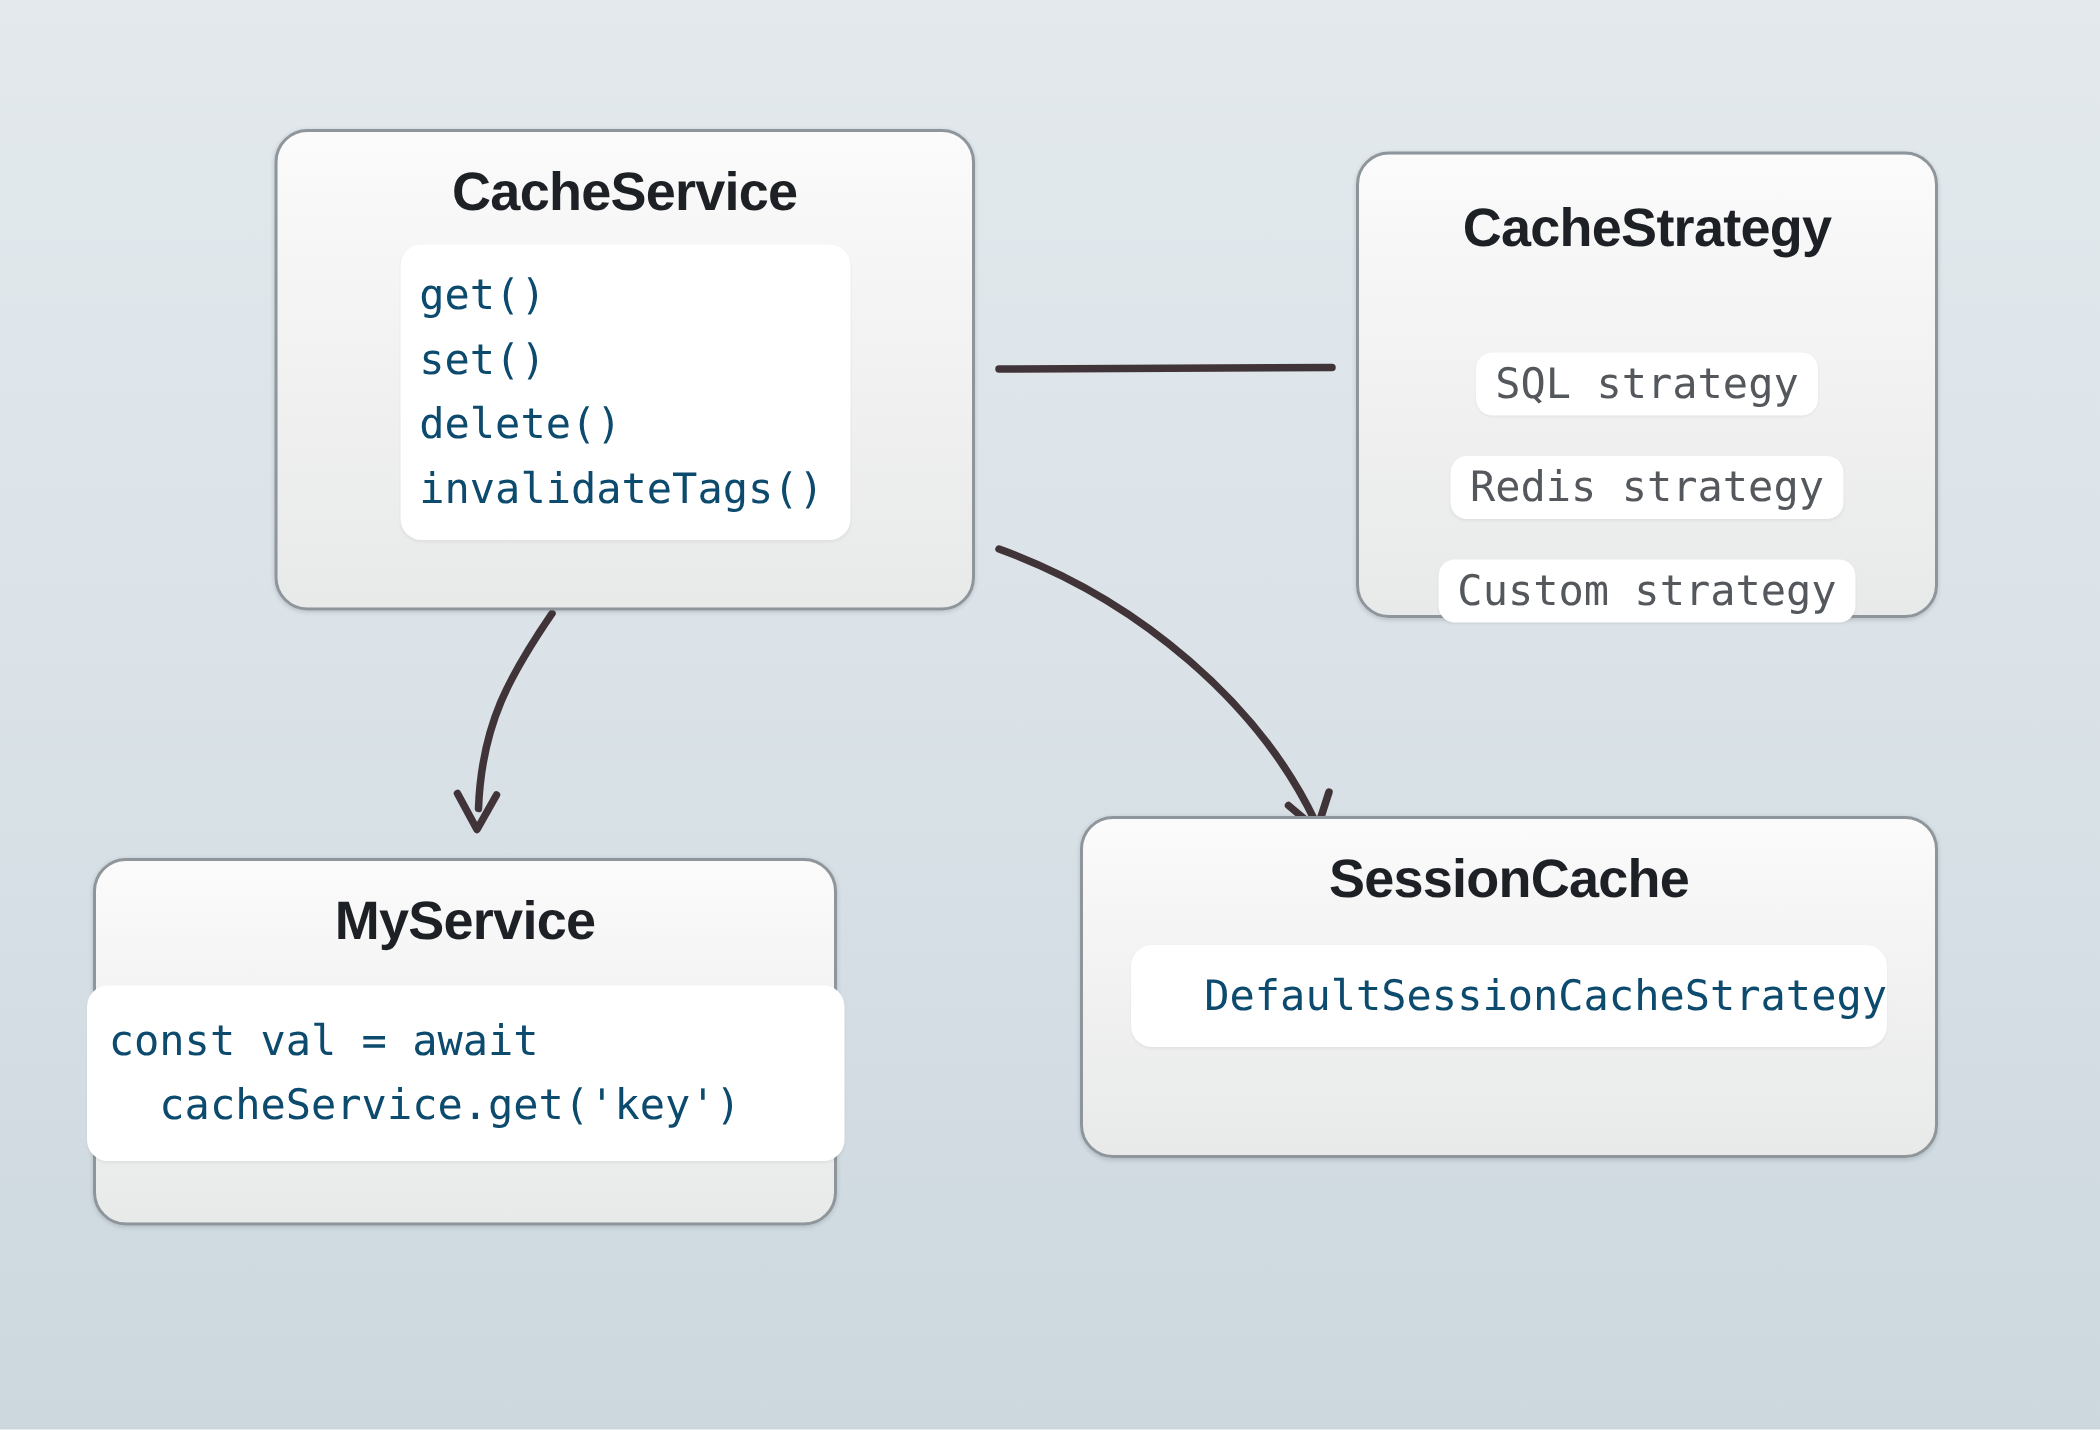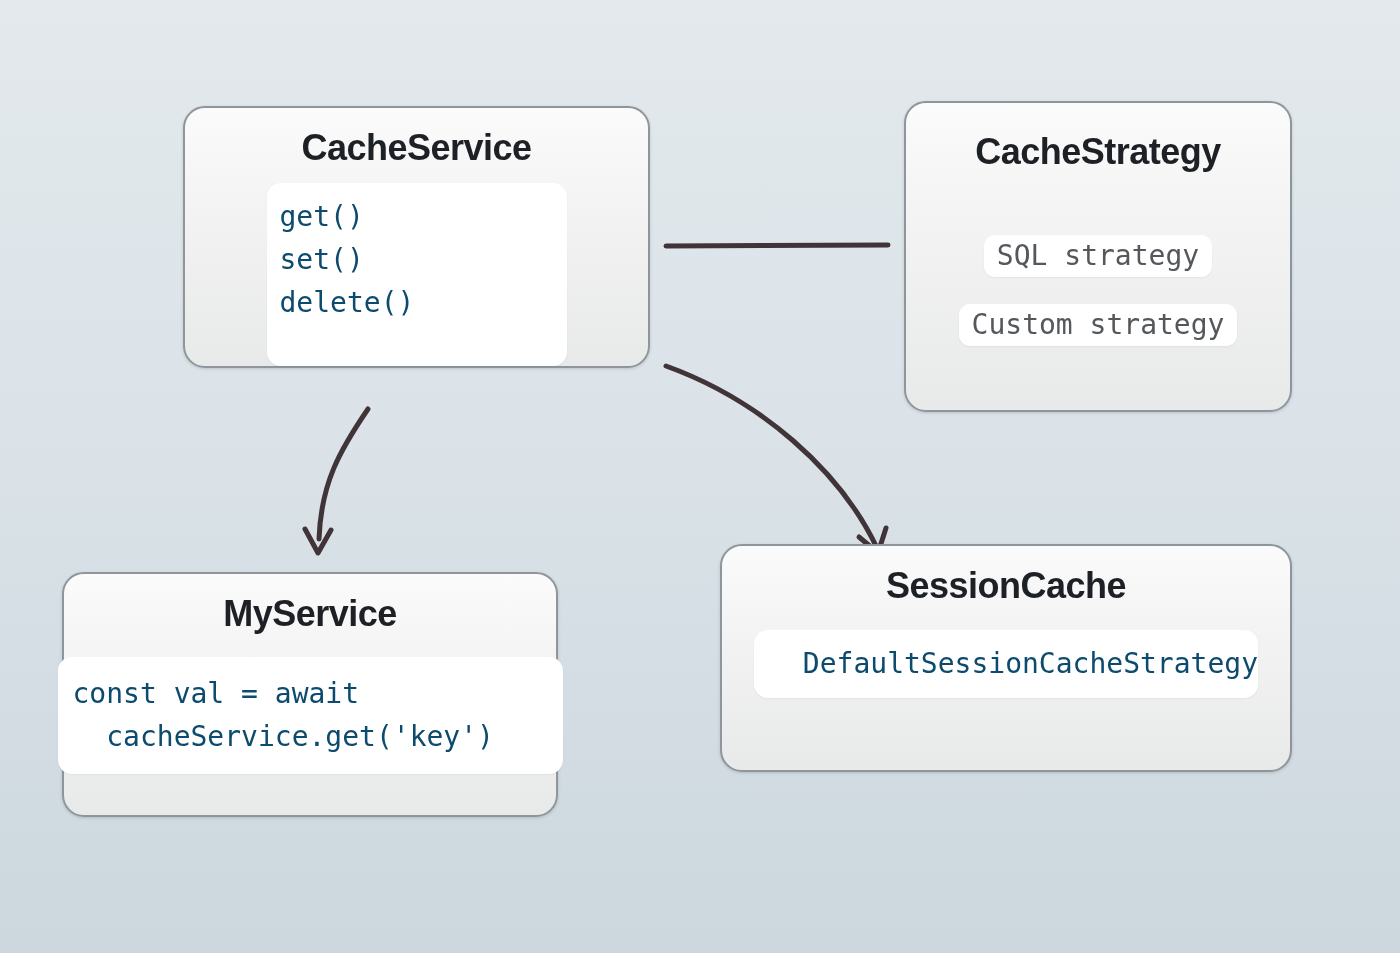--- a/index.html
+++ b/index.html
@@ -55,21 +55,21 @@
     box-shadow: 0 1px 2px rgba(0,0,0,0.05);
     font-family: "DejaVu Sans Mono", monospace;
     color: #54585c;
     font-size: 28px;
     line-height: 42px;
     padding: 0 13px;
     white-space: pre;
   }
 
   
-  .n-cache-service { left: 183px; top: 106px; width: 467px; height: 262px; padding-top: 18px; }
+  .n-cache-service { left: 183px; top: 86px; width: 467px; height: 321px; padding-top: 18px; }
   .n-cache-service .code-panel { margin-top: 13px; width: 300px; height: 197px; padding: 12px 0 12px 13px; }
 
   
   .n-cache-strategy { left: 904px; top: 101px; width: 388px; height: 311px; padding-top: 27px; gap: 36px; }
   .n-cache-strategy .pills { margin-top: 25px; display: flex; flex-direction: column; align-items: center; gap: 27px; }
 
   
   .n-my-service { left: 62px; top: 572px; width: 496px; height: 245px; padding-top: 18px; }
   .n-my-service .code-panel { margin-top: 21px; width: 505px; height: 117px; padding: 15px 0 31px 15px; }
 
@@ -89,27 +89,29 @@
     <path d="M 666 366 C 760 400, 840 470, 877 548"></path>
     <path d="M 859 537 L 878 553 L 886 528"></path>
   </svg>
 
   <div class="node n-cache-service">
     <div class="node-title">CacheService</div>
     <div class="code-panel">
       <div class="code-line">get()</div>
       <div class="code-line">set()</div>
       <div class="code-line">delete()</div>
+      <div class="code-line">invalidateTags()</div>
     </div>
   </div>
 
   <div class="node n-cache-strategy">
     <div class="node-title">CacheStrategy</div>
     <div class="pills">
       <div class="pill">SQL strategy</div>
+      <div class="pill">Redis strategy</div>
       <div class="pill">Custom strategy</div>
     </div>
   </div>
 
   <div class="node n-my-service">
     <div class="node-title">MyService</div>
     <div class="code-panel">
       <div class="code-line">const val = await</div>
       <div class="code-line">  cacheService.get('key')</div>
     </div>

